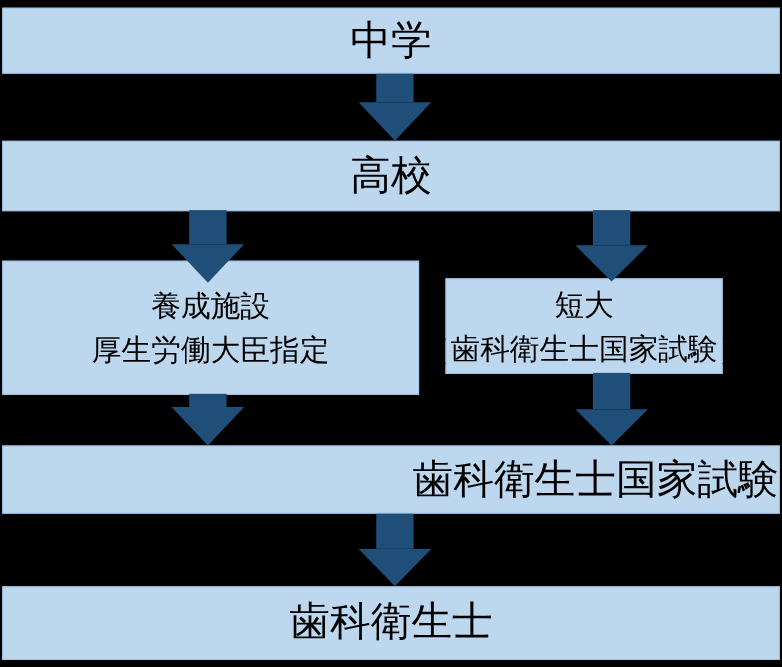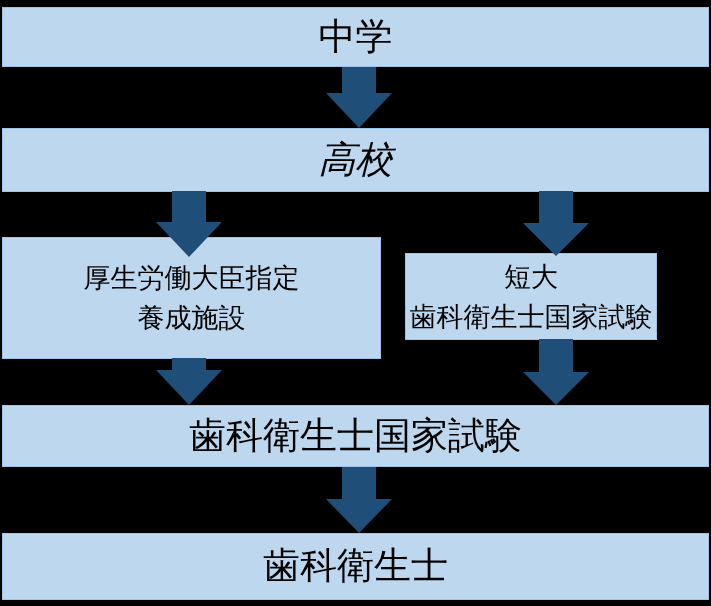--- a/index.html
+++ b/index.html
@@ -69,55 +69,55 @@
 
   <div class="node" style="left:2px;top:7px;width:707px;height:60px;">
     <div class="big">中学</div>
   </div>
 
   <div class="arrow" style="left:326px;top:67px;">
     <div class="shaft" style="height:26px;"></div>
     <div class="head" style="border-top-width:35px;"></div>
   </div>
 
-  <div class="node" style="left:2px;top:128px;width:707px;height:64px;font-style:italic;">
+  <div class="node" style="left:2px;top:128px;width:707px;height:64px;">
     <div class="big">高校</div>
   </div>
 
   <div class="arrow" style="left:156px;top:191px;">
     <div class="shaft" style="height:31px;"></div>
     <div class="head" style="border-top-width:35px;"></div>
   </div>
 
   <div class="arrow" style="left:523px;top:191px;">
     <div class="shaft" style="height:32px;"></div>
     <div class="head" style="border-top-width:33px;"></div>
   </div>
 
   <div class="node" style="left:2px;top:237px;width:379px;height:122px;">
+    <div class="small">養成施設</div>
     <div class="small">厚生労働大臣指定</div>
-    <div class="small">養成施設</div>
   </div>
 
   <div class="node" style="left:405px;top:253px;width:252px;height:87px;">
     <div class="small">短大</div>
     <div class="small">（歯科衛生士国家試験）</div>
   </div>
 
   <div class="arrow" style="left:156px;top:358px;">
     <div class="shaft" style="height:12px;"></div>
     <div class="head" style="border-top-width:35px;"></div>
   </div>
 
   <div class="arrow" style="left:523px;top:339px;">
     <div class="shaft" style="height:33px;"></div>
     <div class="head" style="border-top-width:33px;"></div>
   </div>
 
-  <div class="node" style="left:2px;top:405px;width:707px;height:62px;">
+  <div class="node" style="left:2px;top:405px;width:707px;height:62px;align-items:flex-end;">
     <div class="big">歯科衛生士国家試験</div>
   </div>
 
   <div class="arrow" style="left:326px;top:467px;">
     <div class="shaft" style="height:32px;"></div>
     <div class="head" style="border-top-width:34px;"></div>
   </div>
 
   <div class="node" style="left:2px;top:533px;width:707px;height:67px;font-family:Liberation Serif, serif;">
     <div class="big">歯科衛生士</div>

